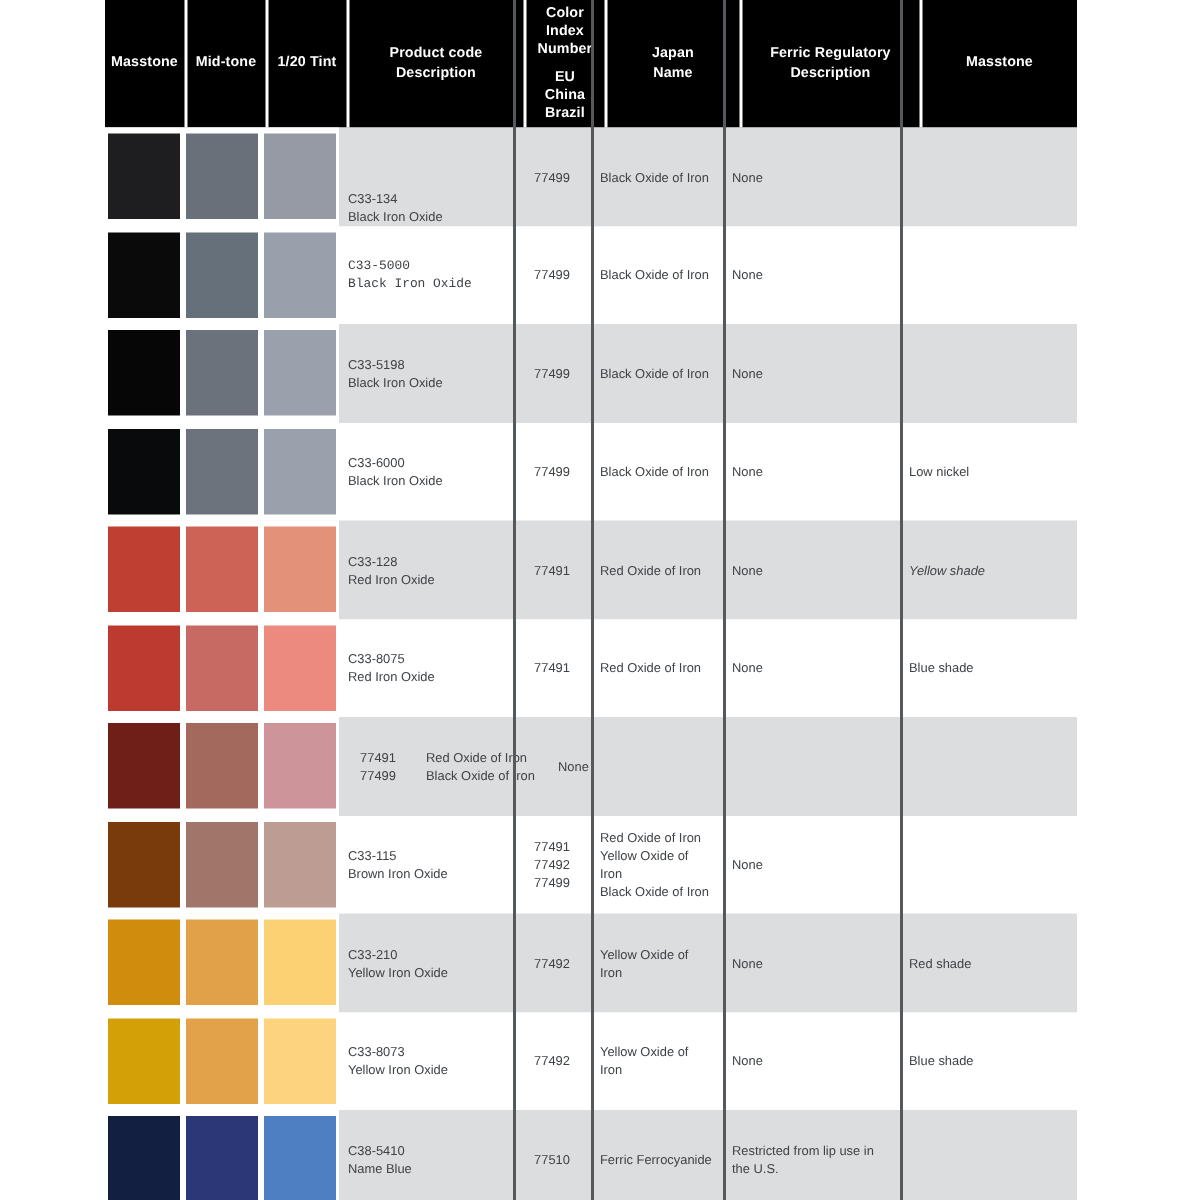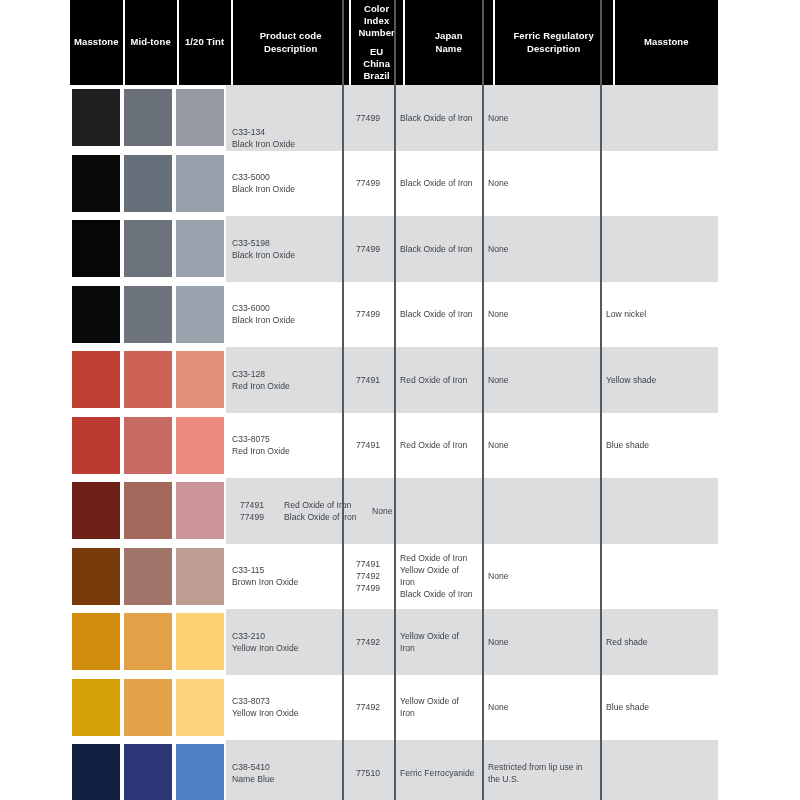--- a/index.html
+++ b/index.html
@@ -206,21 +206,21 @@
       <div class="row">
         <div class="swcell" style="flex: 0 0 52px;">
           <div class="swatch" style="background: rgb(10, 10, 11);"></div>
         </div>
         <div class="swcell" style="flex: 0 0 52px;">
           <div class="swatch" style="background: rgb(102, 112, 122);"></div>
         </div>
         <div class="swcell" style="flex: 0 0 52px;">
           <div class="swatch" style="background: rgb(152, 160, 171);"></div>
         </div>
-        <div class="cell" style="flex: 0 0 116px;">
+        <div class="cell" style="flex: 0 0 116px; font-family: Liberation Mono, monospace;">
           <span class="multi"><span style="display: block;">C33-5000</span><span style="display: block;">Black Iron Oxide</span></span>
         </div>
         <div class="cell center" style="flex: 0 0 52px;">
           <span class="multi">77499</span>
         </div>
         <div class="cell" style="flex: 0 0 88px;">
           <span class="multi">Black Oxide of Iron</span>
         </div>
         <div class="cell" style="flex: 0 0 118px;">
           <span class="multi">None</span>
@@ -296,21 +296,21 @@
         </div>
         <div class="cell center" style="flex: 0 0 52px;">
           <span class="multi">77491</span>
         </div>
         <div class="cell" style="flex: 0 0 88px;">
           <span class="multi">Red Oxide of Iron</span>
         </div>
         <div class="cell" style="flex: 0 0 118px;">
           <span class="multi">None</span>
         </div>
-        <div class="cell" style="flex: 1 1 auto;">
+        <div class="cell" style="flex: 1 1 auto; font-style: italic;">
           <span class="multi">Yellow shade</span>
         </div>
       </div>
       <div class="row">
         <div class="swcell" style="flex: 0 0 52px;">
           <div class="swatch" style="background: rgb(189, 58, 49);"></div>
         </div>
         <div class="swcell" style="flex: 0 0 52px;">
           <div class="swatch" style="background: rgb(199, 106, 99);"></div>
         </div>

